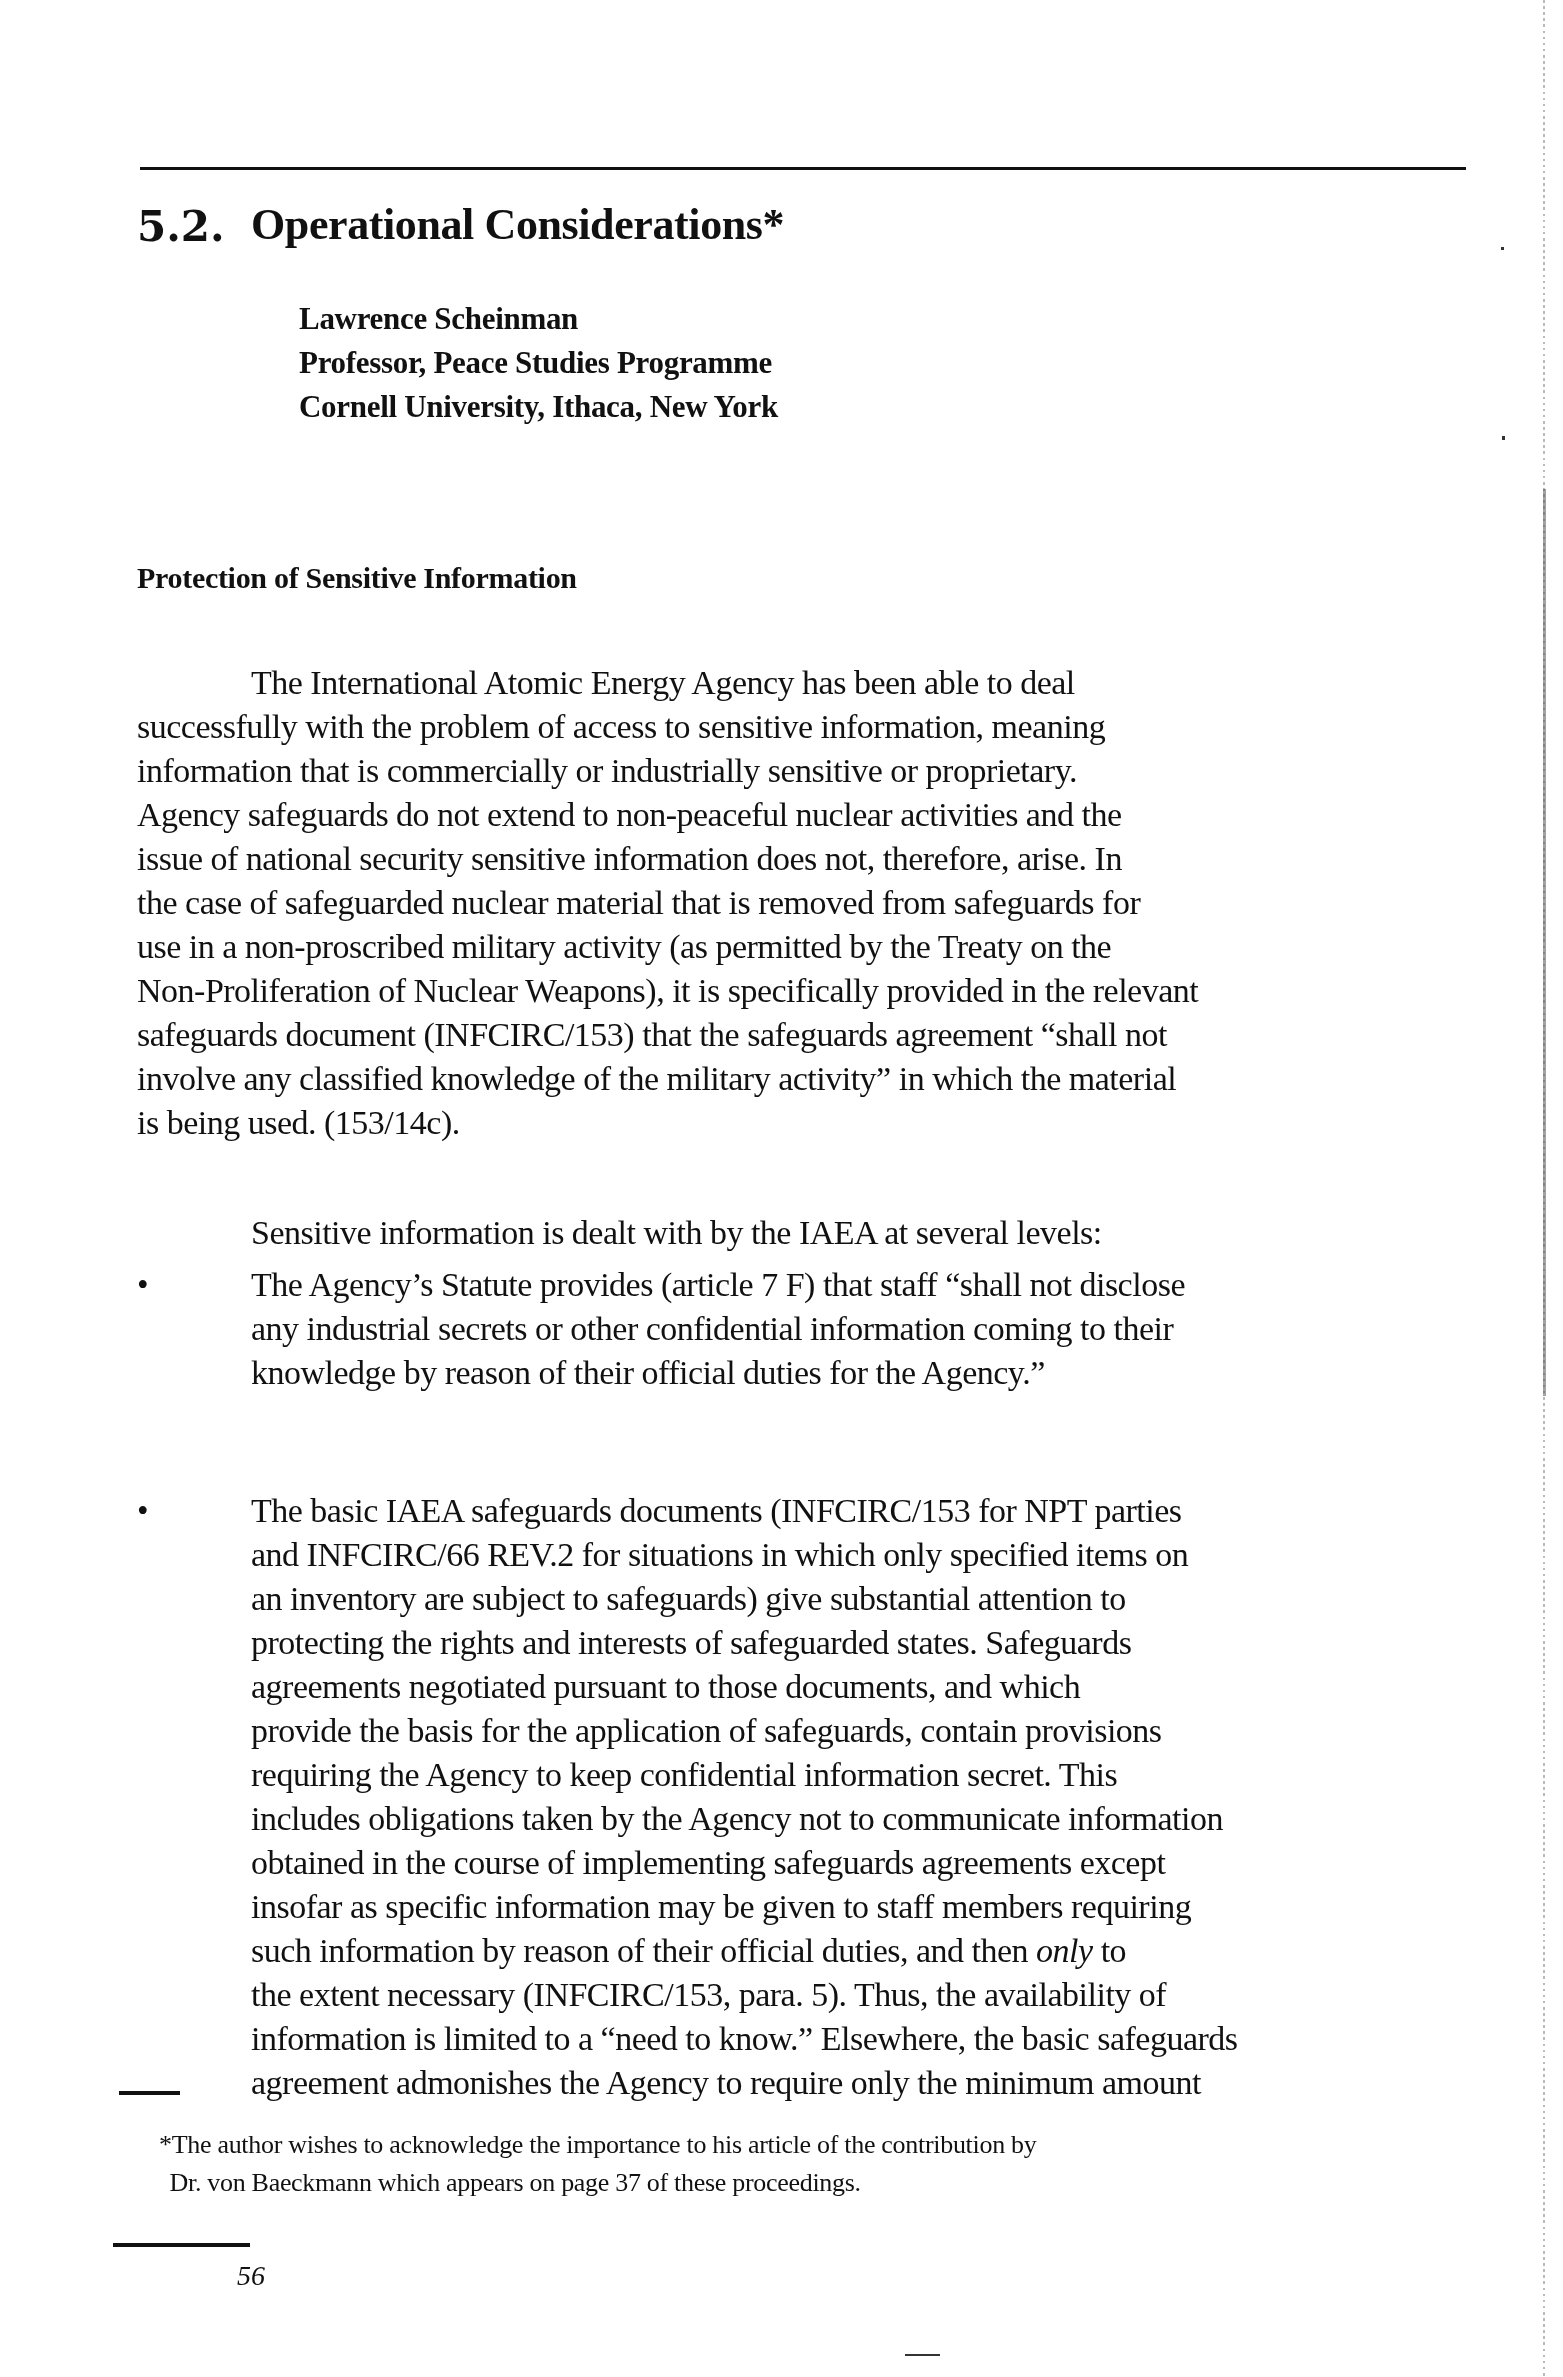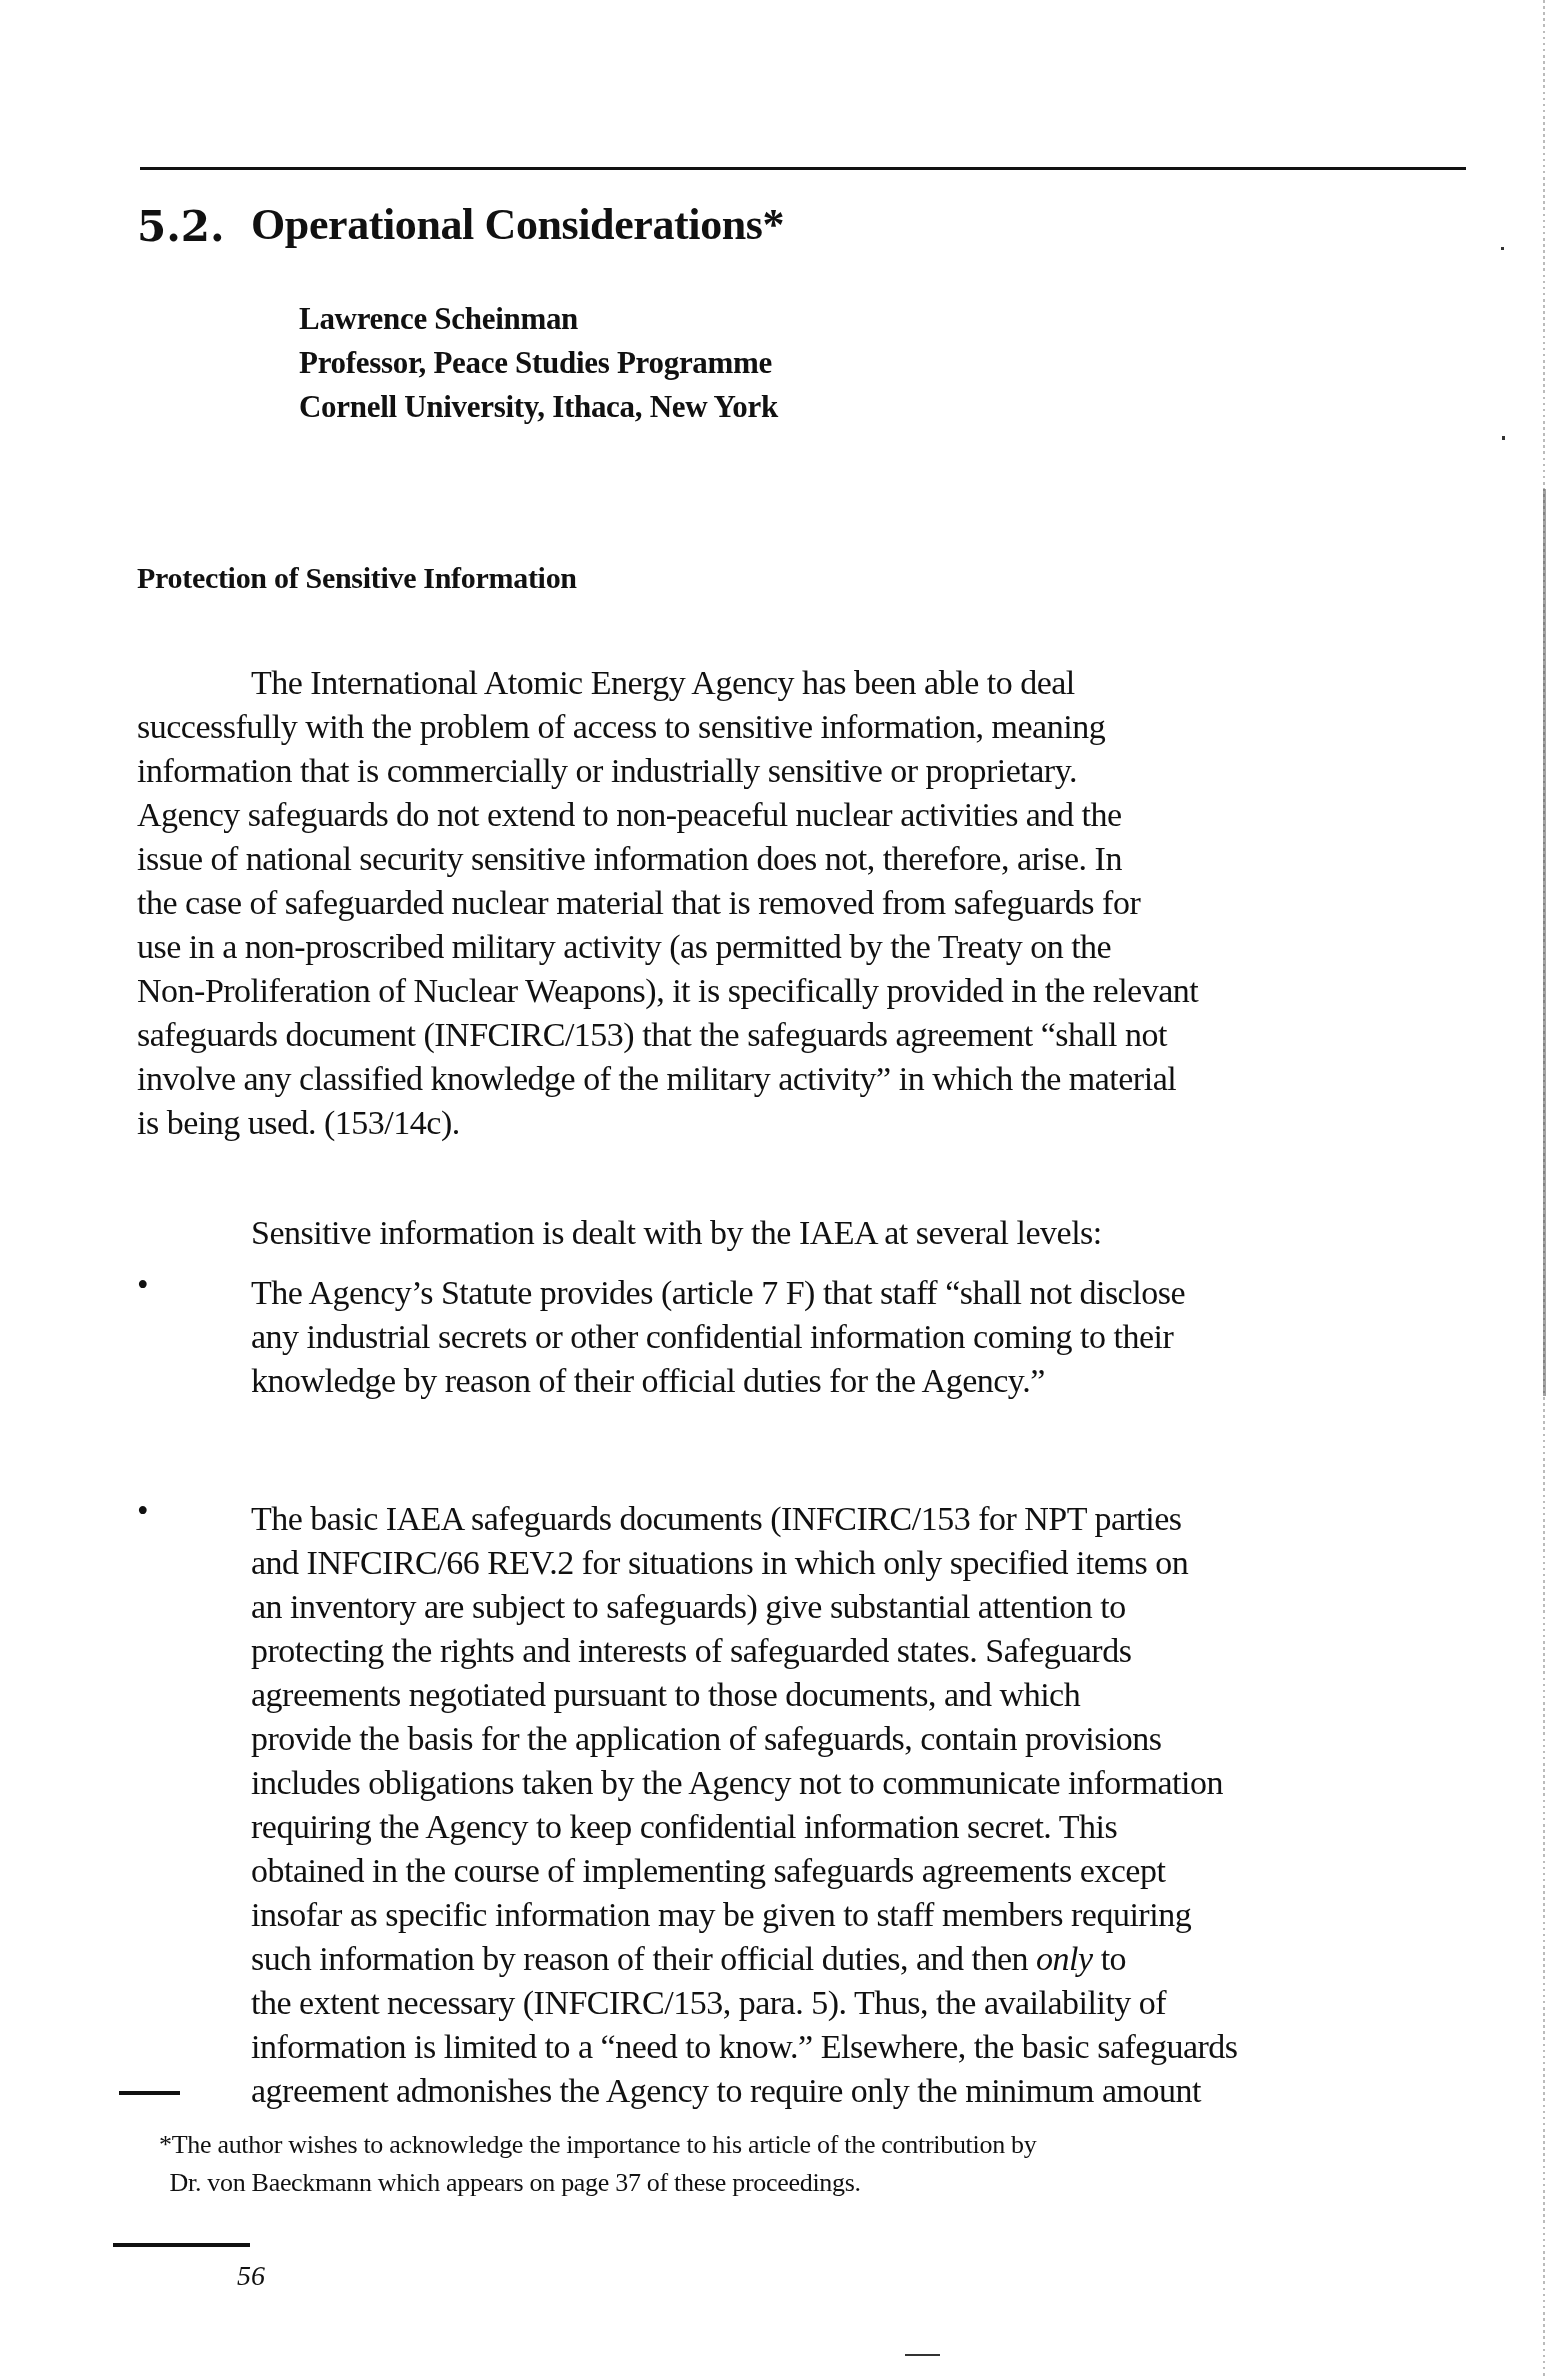--- a/index.html
+++ b/index.html
@@ -18,21 +18,21 @@
     .section-num { position: absolute; left: 137px; top: 202px; font-size: 42px; font-weight: bold; font-family: "DejaVu Serif", serif; }
     .section-title { position: absolute; left: 251px; top: 199px; font-size: 44px; font-weight: bold; letter-spacing: -0.4px; }
     .author-block { position: absolute; left: 251px; top: 297px; font-size: 31px; font-weight: bold; line-height: 44px; letter-spacing: -0.3px; margin-left: 48px; }
     .subhead { position: absolute; left: 137px; top: 561px; font-size: 30px; font-weight: bold; letter-spacing: -0.3px; }
     .body { position: absolute; left: 137px; width: 1309px; font-size: 34px; line-height: 44px; letter-spacing: -0.5px; }
     .body .line { display: block; white-space: nowrap; }
     #para1 { top: 661px; }
     #para2 { top: 1171px; left: 251px; margin-top: 40px; }
     .bullet-item { position: absolute; left: 137px; width: 1326px; font-size: 34px; line-height: 44px; letter-spacing: -0.5px; }
     .bullet-item .dot { position: absolute; left: 0; top: 0; font-size: 33px; }
-    .bullet-item .text { position: absolute; left: 114px; top: 8px; }
+    .bullet-item .text { position: absolute; left: 114px; top: 0; }
     .bullet-item .line { display: block; white-space: nowrap; }
     #bullet1 { top: 1263px; }
     #bullet2 { top: 1489px; }
     em { font-style: italic; }
     .footnote { position: absolute; left: 119px; top: 2126px; font-size: 26px; line-height: 38px; letter-spacing: -0.3px; }
     .footnote .line { display: block; white-space: nowrap; margin-left: 40px; }
     .footnote .line.indent { padding-left: 10.5px; }
     .page-number { position: absolute; left: 237px; top: 2260px; font-size: 28px; font-style: italic; }
     .speck { position: absolute; background: #333; }
   </style>
@@ -83,22 +83,22 @@
 
 <div id="bullet2" class="bullet-item">
   <span class="dot">•</span>
   <div class="text">
     <span class="line">The basic IAEA safeguards documents (INFCIRC/153 for NPT parties</span>
     <span class="line">and INFCIRC/66 REV.2 for situations in which only specified items on</span>
     <span class="line">an inventory are subject to safeguards) give substantial attention to</span>
     <span class="line">protecting the rights and interests of safeguarded states. Safeguards</span>
     <span class="line">agreements negotiated pursuant to those documents, and which</span>
     <span class="line">provide the basis for the application of safeguards, contain provisions</span>
+    <span class="line">requiring the Agency to keep confidential information secret. This</span>
     <span class="line">includes obligations taken by the Agency not to communicate information</span>
-    <span class="line">requiring the Agency to keep confidential information secret. This</span>
     <span class="line">obtained in the course of implementing safeguards agreements except</span>
     <span class="line">insofar as specific information may be given to staff members requiring</span>
     <span class="line"><span>such information by reason of their official duties, and then </span><em>only</em><span> to</span></span>
     <span class="line">the extent necessary (INFCIRC/153, para. 5). Thus, the availability of</span>
     <span class="line">information is limited to a “need to know.” Elsewhere, the basic safeguards</span>
     <span class="line">agreement admonishes the Agency to require only the minimum amount</span>
   </div>
 </div>
 
 <div id="fn-rule" class="rule"></div>

